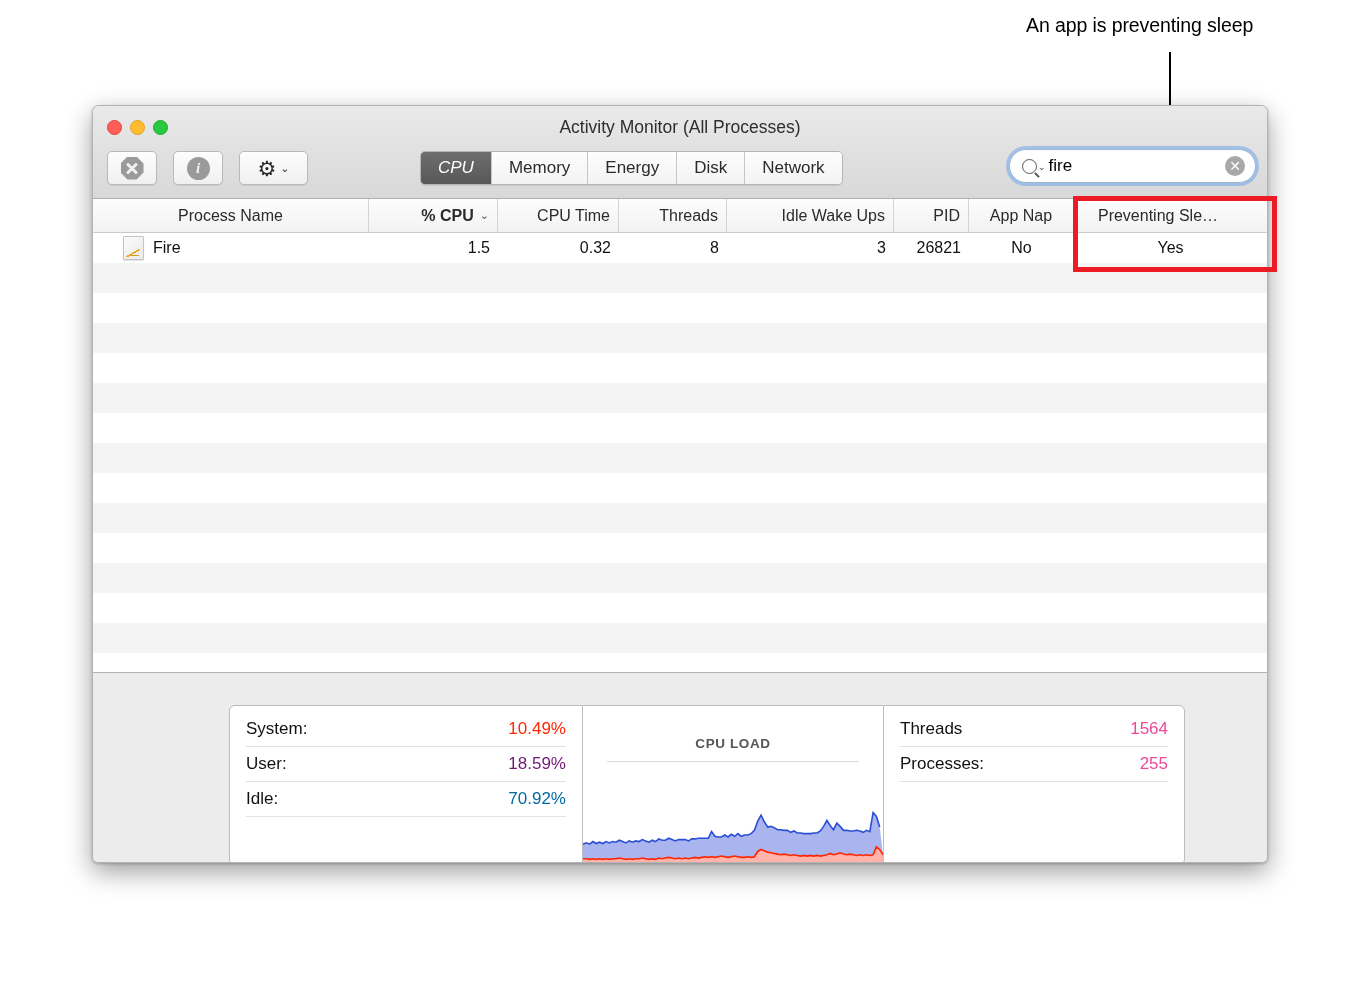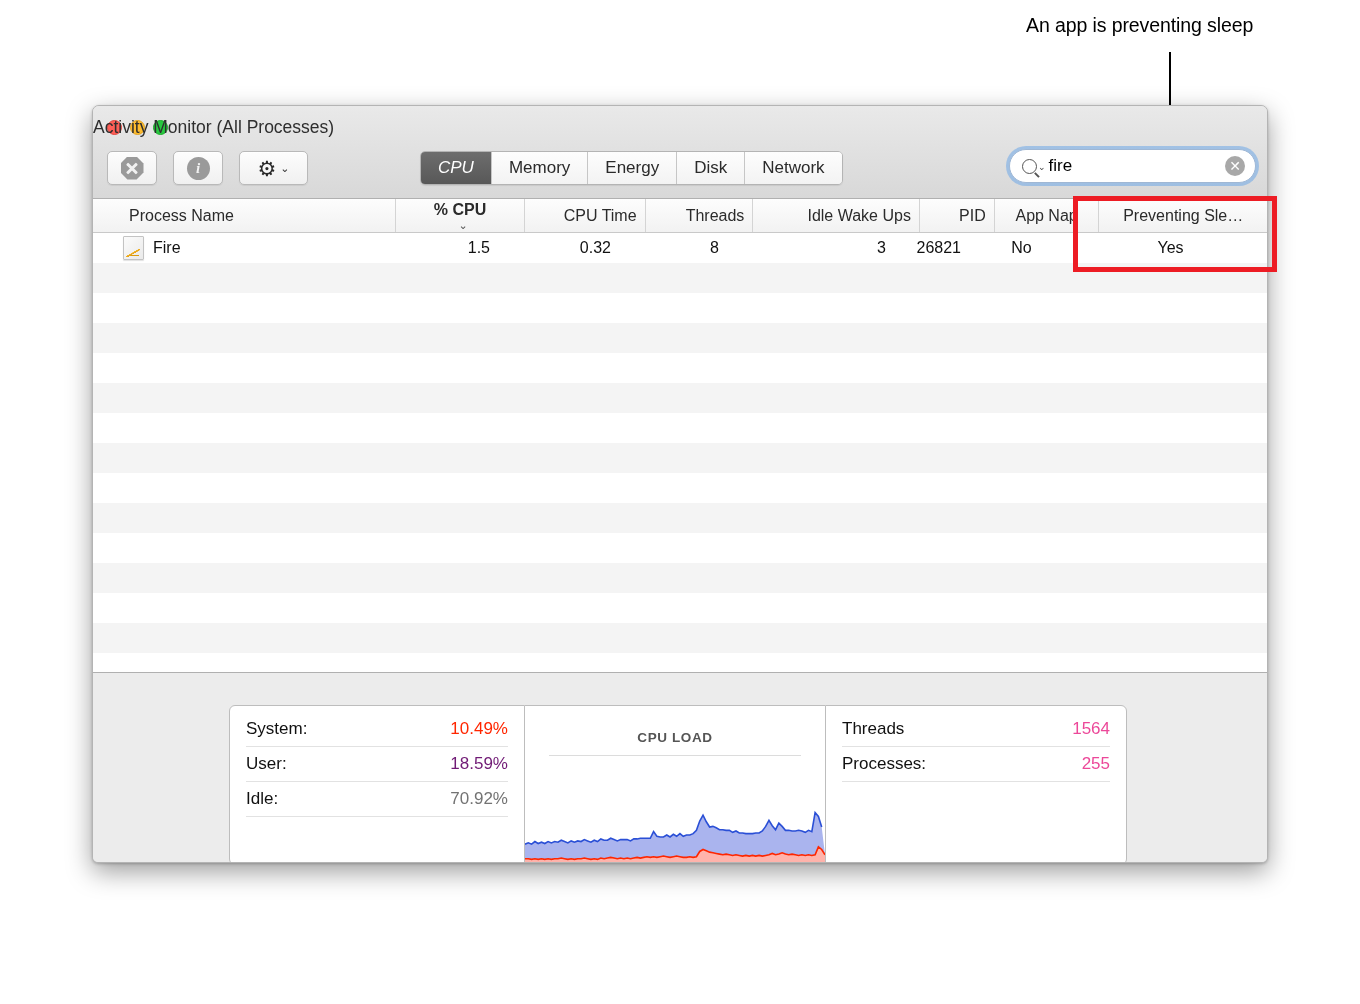--- a/index.html
+++ b/index.html
@@ -82,21 +82,21 @@
   }
   .light.close  { background: #ff5f57; border: 1px solid #e0443e; }
   .light.min    { background: #febc2e; border: 1px solid #dea123; }
   .light.max    { background: #28c840; border: 1px solid #1aab29; }
 
   .win-title {
     position: absolute;
     top: 11px;
     left: 0;
     width: 100%;
-    text-align: left;
+    text-align: center;
     font-size: 17.5px;
     color: #2e2e2e;
     font-weight: 400;
   }
 
   .toolbar {
     position: absolute;
     top: 40px;
     left: 0;
     width: 100%;
@@ -250,21 +250,21 @@
     color: #2b2b2b;
     display: flex;
     align-items: center;
     box-sizing: border-box;
     border-right: 1px solid #d4d4d4;
     padding: 0 8px;
     white-space: nowrap;
     overflow: hidden;
   }
   .th:last-child { border-right: none; }
-  .th.left   { justify-content: flex-start; margin-left: 28px; }
+  .th.left   { justify-content: center; }
   .th.right  { justify-content: flex-end; }
   .th.center { justify-content: center; }
   .th.sorted { font-weight: bold; }
   .sort-arrow { font-size: 11px; color: #555; margin-left: 6px; font-weight: normal; }
 
   .row {
     display: flex;
     height: 30px;
     box-sizing: border-box;
   }
@@ -331,21 +331,21 @@
     left: 136px;
     display: flex;
     height: 160px;
   }
   .panel {
     background: #ffffff;
     border: 1px solid #bdbdbd;
     box-sizing: border-box;
     height: 160px;
   }
-  .panel.left   { width: 296px; border-radius: 6px 0 0 6px; }
+  .panel.left   { width: 354px; border-radius: 6px 0 0 6px; }
   .panel.mid    { width: 300px; border-left: none; border-right: none; position: relative; overflow: hidden; }
   .panel.right  { width: 302px; border-radius: 0 6px 6px 0; }
 
   .stat-row {
     display: flex;
     justify-content: space-between;
     align-items: center;
     height: 34px;
     margin: 0 16px;
     border-bottom: 1px solid #e2e2e2;
@@ -354,21 +354,21 @@
   .stat-row:first-child { margin-top: 6px; }
   .stat-label { color: #111; }
   .stat-value { color: #ec4899; }
 
   .graph-title {
     text-align: center;
     font-size: 13.5px;
     font-weight: bold;
     color: #555;
     letter-spacing: 0.6px;
-    margin-top: 24px;
+    margin-top: 30px;
   }
   .graph-rule {
     height: 1px;
     background: #dcdcdc;
     margin: 10px 24px 0 24px;
   }
   .graph-svg {
     position: absolute;
     left: 0;
     bottom: 0;
@@ -427,21 +427,21 @@
       </div>
 
     </div>
   </div>
 
   <div class="table-wrap">
     <div class="thead">
         <div class="th left" style="width: 276px;">
           <span>Process Name</span>
         </div>
-        <div class="th right sorted" style="width: 129px; flex-direction: column;">
+        <div class="th right sorted" style="width: 129px;">
           <span>% CPU</span>
           <span class="sort-arrow">⌄</span>
         </div>
         <div class="th right" style="width: 121px;">
           <span>CPU Time</span>
         </div>
         <div class="th right" style="width: 108px;">
           <span>Threads</span>
         </div>
         <div class="th right" style="width: 167px; justify-content: flex-end;">
@@ -495,21 +495,21 @@
         <div class="stat-row">
           <span class="stat-label">System:</span>
           <span class="stat-value" id="sv0" style="color: rgb(255, 38, 0);">10.49%</span>
         </div>
         <div class="stat-row">
           <span class="stat-label">User:</span>
           <span class="stat-value" id="sv1" style="color: #701a75;">18.59%</span>
         </div>
         <div class="stat-row">
           <span class="stat-label">Idle:</span>
-          <span class="stat-value" id="sv2" style="color: #737373;">70.92%</span>
+          <span class="stat-value" id="sv2" style="color: #0369a1;">70.92%</span>
         </div>
       </div>
 
       <div class="panel mid">
         <div class="graph-title">CPU LOAD</div>
         <div class="graph-rule"></div>
         <svg class="graph-svg" id="cpu-graph" viewBox="0 0 300 66" preserveAspectRatio="none">
             <polygon points="0.00,46.20 3.30,44.88 6.59,46.20 9.89,43.56 13.19,45.54 16.48,44.22 19.78,45.54 23.08,43.56 26.37,44.88 29.67,43.56 32.97,44.22 36.26,42.24 39.56,43.56 42.86,44.88 46.15,42.90 49.45,44.22 52.75,42.90 56.04,43.56 59.34,41.58 62.64,42.90 65.93,44.22 69.23,42.24 72.53,43.56 75.82,40.92 79.12,42.24 82.42,42.24 85.71,40.26 89.01,41.58 92.31,42.90 95.60,41.58 98.90,41.58 102.20,41.58 105.49,42.90 108.79,40.92 112.09,40.92 115.38,40.26 118.68,40.26 121.98,40.26 125.27,40.26 128.57,33.66 131.87,38.28 135.16,38.94 138.46,38.94 141.76,36.96 145.05,38.94 148.35,36.30 151.65,38.28 154.95,35.64 158.24,38.28 161.54,36.96 164.84,36.96 168.13,35.64 171.43,32.34 174.73,23.10 178.02,17.16 181.32,23.76 184.62,29.04 187.91,28.38 191.21,29.70 194.51,31.68 197.80,31.68 201.10,32.34 204.40,32.34 207.69,34.32 210.99,33.00 214.29,34.98 217.58,34.98 220.88,35.64 224.18,35.64 227.47,35.64 230.77,34.98 234.07,34.98 237.36,33.00 240.66,28.38 243.96,22.44 247.25,27.72 250.55,31.68 253.85,25.08 257.14,28.38 260.44,32.34 263.74,32.34 267.03,33.00 270.33,33.00 273.63,32.34 276.92,33.00 280.22,34.32 283.52,32.34 286.81,33.66 290.11,14.52 293.41,18.48 296.70,29.04 300.00,56.76 296.70,51.48 293.41,48.84 290.11,56.76 286.81,57.42 283.52,56.76 280.22,57.42 276.92,56.76 273.63,57.42 270.33,56.76 267.03,56.10 263.74,56.76 260.44,56.10 257.14,54.78 253.85,56.10 250.55,56.76 247.25,55.44 243.96,56.76 240.66,57.42 237.36,58.08 234.07,57.42 230.77,58.08 227.47,57.42 224.18,58.08 220.88,57.42 217.58,58.08 214.29,57.42 210.99,56.76 207.69,57.42 204.40,56.76 201.10,56.10 197.80,56.76 194.51,56.10 191.21,55.44 187.91,54.78 184.62,54.12 181.32,52.80 178.02,51.48 174.73,53.46 171.43,58.74 168.13,59.40 164.84,58.74 161.54,59.40 158.24,59.40 154.95,58.74 151.65,58.08 148.35,58.74 145.05,59.40 141.76,58.74 138.46,58.08 135.16,58.74 131.87,59.40 128.57,58.74 125.27,59.40 121.98,58.74 118.68,59.40 115.38,60.06 112.09,59.40 108.79,60.06 105.49,60.72 102.20,60.06 98.90,60.72 95.60,60.06 92.31,60.72 89.01,60.06 85.71,59.40 82.42,60.06 79.12,60.72 75.82,60.06 72.53,61.38 69.23,60.72 65.93,61.38 62.64,60.72 59.34,60.06 56.04,60.72 52.75,60.72 49.45,61.38 46.15,60.72 42.86,61.38 39.56,60.72 36.26,60.06 32.97,60.72 29.67,60.72 26.37,61.38 23.08,60.72 19.78,61.38 16.48,60.72 13.19,61.38 9.89,60.72 6.59,61.38 3.30,60.72 0.00,60.72" fill="#aab4ee"></polygon>
             <polyline points="0.00,46.20 3.30,44.88 6.59,46.20 9.89,43.56 13.19,45.54 16.48,44.22 19.78,45.54 23.08,43.56 26.37,44.88 29.67,43.56 32.97,44.22 36.26,42.24 39.56,43.56 42.86,44.88 46.15,42.90 49.45,44.22 52.75,42.90 56.04,43.56 59.34,41.58 62.64,42.90 65.93,44.22 69.23,42.24 72.53,43.56 75.82,40.92 79.12,42.24 82.42,42.24 85.71,40.26 89.01,41.58 92.31,42.90 95.60,41.58 98.90,41.58 102.20,41.58 105.49,42.90 108.79,40.92 112.09,40.92 115.38,40.26 118.68,40.26 121.98,40.26 125.27,40.26 128.57,33.66 131.87,38.28 135.16,38.94 138.46,38.94 141.76,36.96 145.05,38.94 148.35,36.30 151.65,38.28 154.95,35.64 158.24,38.28 161.54,36.96 164.84,36.96 168.13,35.64 171.43,32.34 174.73,23.10 178.02,17.16 181.32,23.76 184.62,29.04 187.91,28.38 191.21,29.70 194.51,31.68 197.80,31.68 201.10,32.34 204.40,32.34 207.69,34.32 210.99,33.00 214.29,34.98 217.58,34.98 220.88,35.64 224.18,35.64 227.47,35.64 230.77,34.98 234.07,34.98 237.36,33.00 240.66,28.38 243.96,22.44 247.25,27.72 250.55,31.68 253.85,25.08 257.14,28.38 260.44,32.34 263.74,32.34 267.03,33.00 270.33,33.00 273.63,32.34 276.92,33.00 280.22,34.32 283.52,32.34 286.81,33.66 290.11,14.52 293.41,18.48 296.70,29.04" fill="none" stroke="#2a4fd6" stroke-width="1.6" vector-effect="non-scaling-stroke"></polyline>
             <polygon points="0.00,60.72 3.30,60.72 6.59,61.38 9.89,60.72 13.19,61.38 16.48,60.72 19.78,61.38 23.08,60.72 26.37,61.38 29.67,60.72 32.97,60.72 36.26,60.06 39.56,60.72 42.86,61.38 46.15,60.72 49.45,61.38 52.75,60.72 56.04,60.72 59.34,60.06 62.64,60.72 65.93,61.38 69.23,60.72 72.53,61.38 75.82,60.06 79.12,60.72 82.42,60.06 85.71,59.40 89.01,60.06 92.31,60.72 95.60,60.06 98.90,60.72 102.20,60.06 105.49,60.72 108.79,60.06 112.09,59.40 115.38,60.06 118.68,59.40 121.98,58.74 125.27,59.40 128.57,58.74 131.87,59.40 135.16,58.74 138.46,58.08 141.76,58.74 145.05,59.40 148.35,58.74 151.65,58.08 154.95,58.74 158.24,59.40 161.54,59.40 164.84,58.74 168.13,59.40 171.43,58.74 174.73,53.46 178.02,51.48 181.32,52.80 184.62,54.12 187.91,54.78 191.21,55.44 194.51,56.10 197.80,56.76 201.10,56.10 204.40,56.76 207.69,57.42 210.99,56.76 214.29,57.42 217.58,58.08 220.88,57.42 224.18,58.08 227.47,57.42 230.77,58.08 234.07,57.42 237.36,58.08 240.66,57.42 243.96,56.76 247.25,55.44 250.55,56.76 253.85,56.10 257.14,54.78 260.44,56.10 263.74,56.76 267.03,56.10 270.33,56.76 273.63,57.42 276.92,56.76 280.22,57.42 283.52,56.76 286.81,57.42 290.11,56.76 293.41,48.84 296.70,51.48 300.00,56.76 300,66 0,66" fill="#ffb3ab"></polygon>

